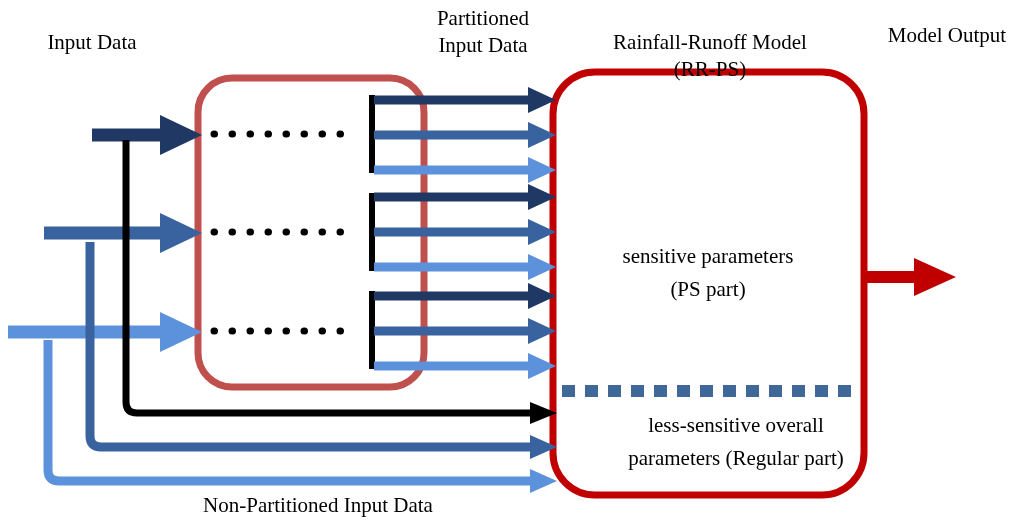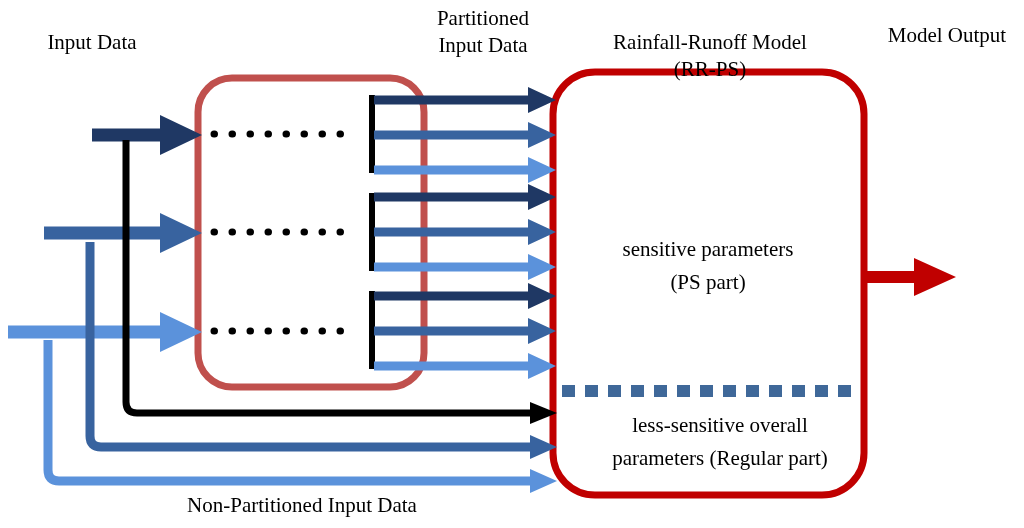--- a/index.html
+++ b/index.html
@@ -75,21 +75,21 @@
 
 
   <div class="lbl" style="left:403px; top:5px;  width:160px;">Partitioned
 Input Data</div>
 
   <div class="lbl" style="left:570px; top:5px;  width:280px;margin-top:24px;">Rainfall-Runoff Model
 (RR-PS)</div>
 
   <div class="lbl" style="left:862px; top:22px; width:170px;">Model Output</div>
 
-  <div class="lbl lh-lg" style="left:583px; top:233px; width:250px;">sensitive parameters
+  <div class="lbl lh-lg" style="left:583px; top:240px; width:250px;">sensitive parameters
 (PS part)</div>
 
-  <div class="lbl lh-lg" style="left:580px; top:409px; width:280px;font-family:Liberation Serif, serif;">less-sensitive overall
+  <div class="lbl lh-lg" style="left:596px; top:409px; width:280px;font-family:Liberation Serif, serif;">less-sensitive overall
 parameters (Regular part)</div>
 
-  <div class="lbl" style="left:172px; top:492px; width:260px;text-align:center;">Non-Partitioned Input Data</div>
+  <div class="lbl" style="left:188px; top:492px; width:260px;text-align:center;">Non-Partitioned Input Data</div>
 
 </div>
 
 </body></html>

